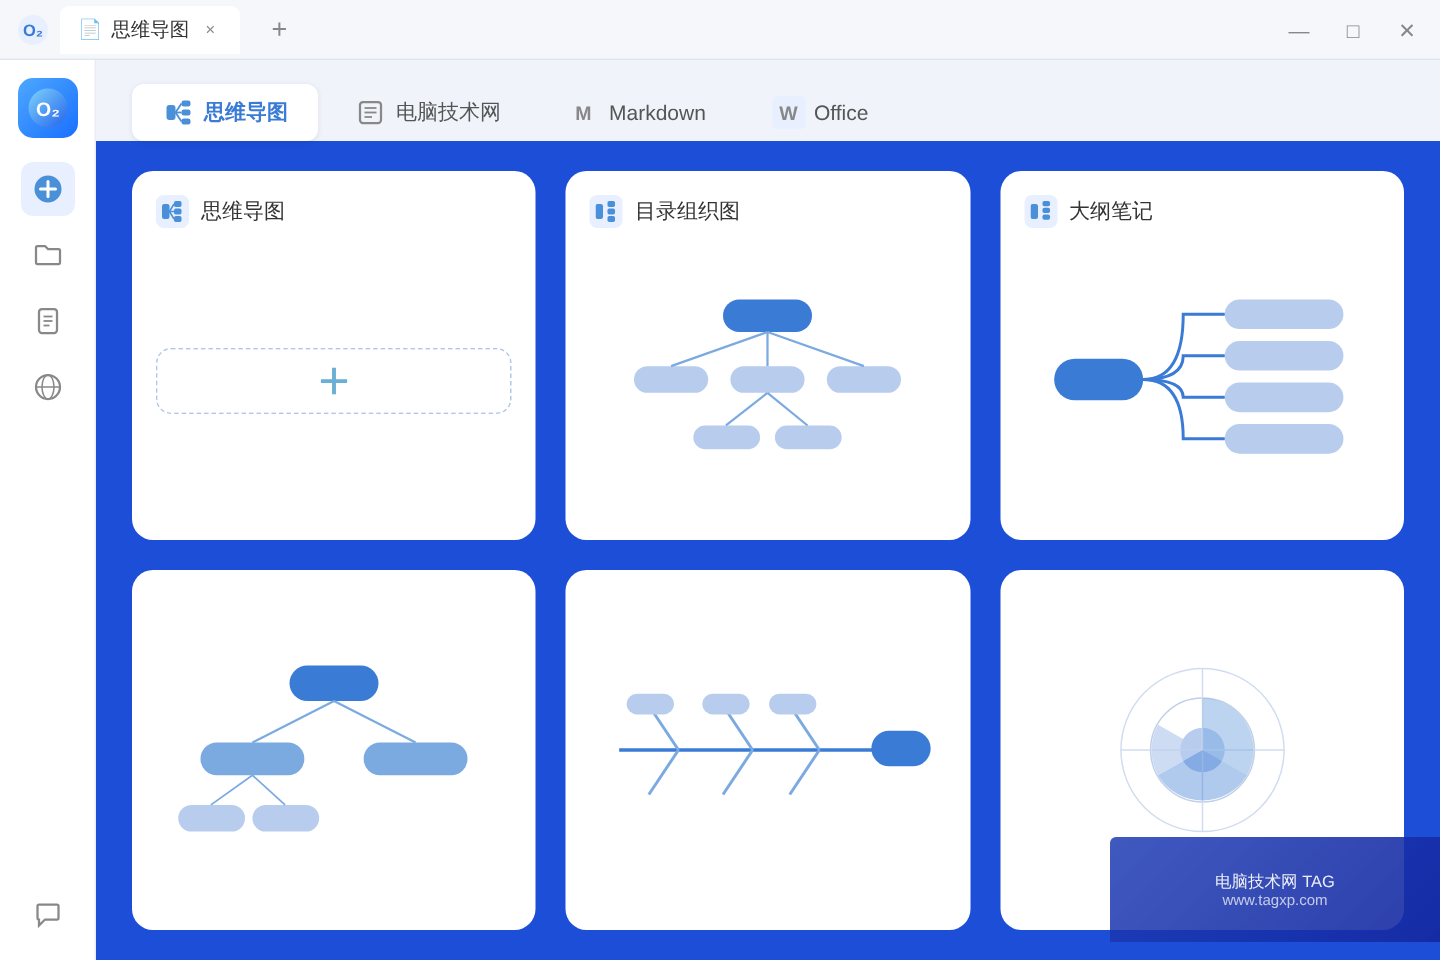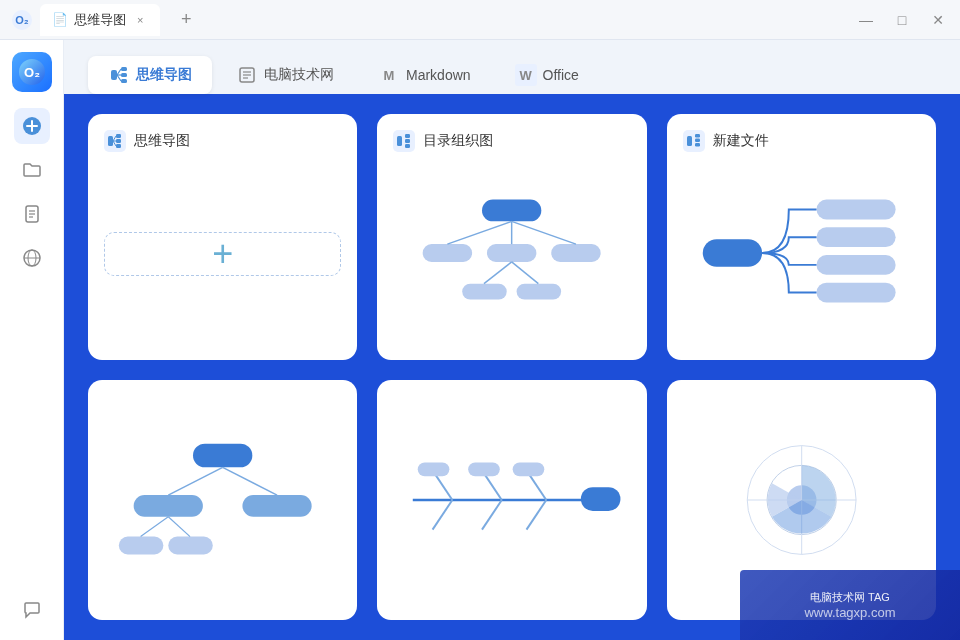--- a/index.html
+++ b/index.html
@@ -203,21 +203,21 @@
 
     
     .preview-svg {
       width: 100%;
       height: 130px;
     }
 
     
     .watermark {
       position: fixed;
-      bottom: 0; right: 0;
+      bottom: 12px; right: 0;
       width: 220px; height: 70px;
       background: linear-gradient(135deg, rgba(30,60,180,0.85), rgba(20,40,160,0.9));
       display: flex;
       align-items: center;
       justify-content: center;
       z-index: 100;
       border-radius: 4px 0 0 0;
     }
   </style>
 </head>
@@ -408,21 +408,21 @@
       <div class="template-card">
         <div class="card-title">
           <div class="card-title-icon">
             <svg width="14" height="14" viewBox="0 0 14 14">
               <rect x="0" y="2" width="5" height="10" rx="1.5" fill="#4a90d9"></rect>
               <rect x="8" y="0" width="5" height="3.5" rx="1.2" fill="#4a90d9"></rect>
               <rect x="8" y="4.5" width="5" height="3.5" rx="1.2" fill="#4a90d9"></rect>
               <rect x="8" y="9" width="5" height="3.5" rx="1.2" fill="#4a90d9"></rect>
             </svg>
           </div>
-          <span>新建文件</span>
+          <span>大纲笔记</span>
         </div>
         <div class="card-preview">
           <svg class="preview-svg" viewBox="0 0 240 130">
 
             <rect x="20" y="50" width="60" height="28" rx="14" fill="#3a7bd5"></rect>
 
             <rect x="135" y="10" width="80" height="20" rx="10" fill="#b8ccee"></rect>
             <rect x="135" y="38" width="80" height="20" rx="10" fill="#b8ccee"></rect>
             <rect x="135" y="66" width="80" height="20" rx="10" fill="#b8ccee"></rect>
             <rect x="135" y="94" width="80" height="20" rx="10" fill="#b8ccee"></rect>
@@ -500,15 +500,15 @@
         </div>
       </div>
 
     </div>
   </div>
 </div>
 
 <div class="watermark">
   <div style="text-align:center; color:white;">
     <div style="font-size:11px; opacity:0.9;">电脑技术网 TAG</div>
-    <div style="font-size:13px; opacity:0.7;">www.tagxp.com</div>
+    <div style="font-size:10px; opacity:0.7;">www.tagxp.com</div>
   </div>
 </div>
 
 </body></html>

